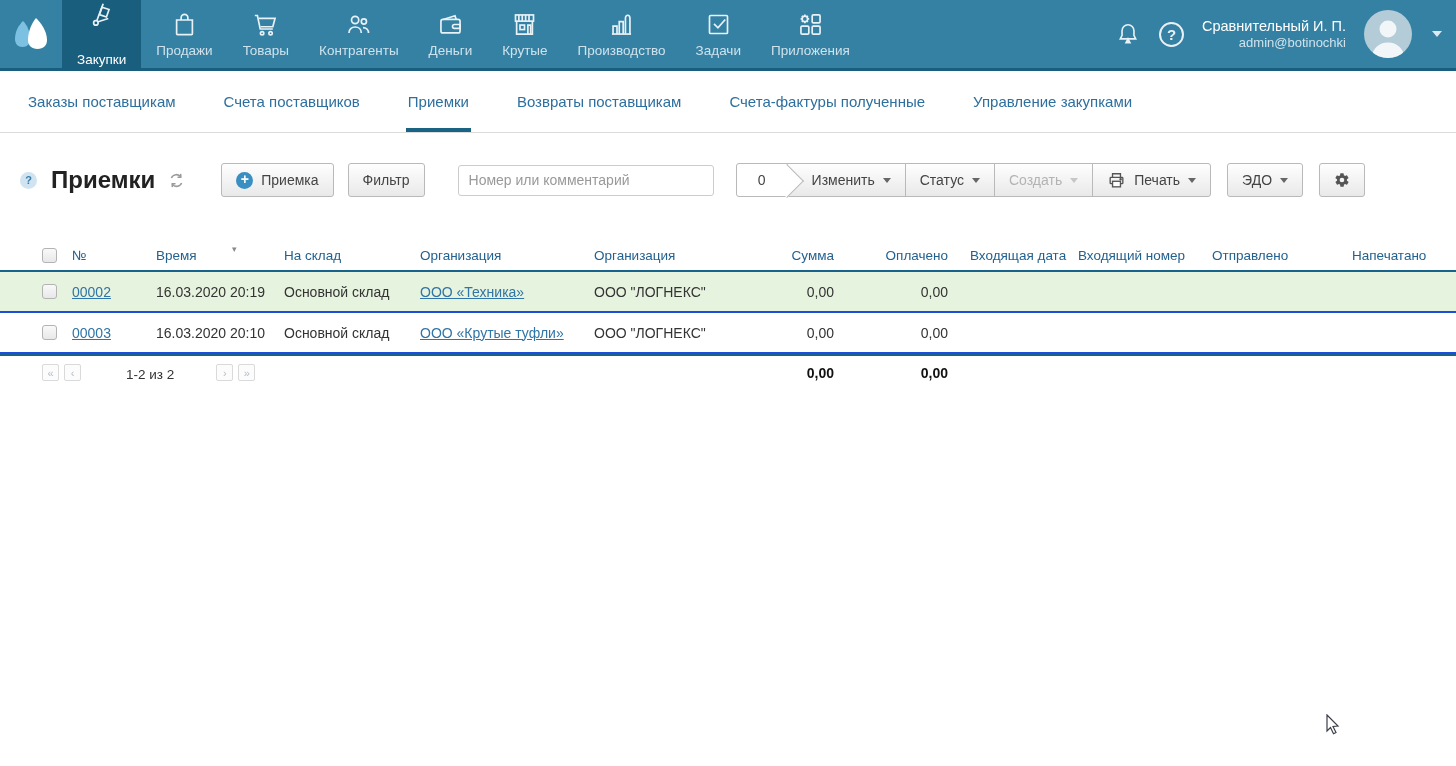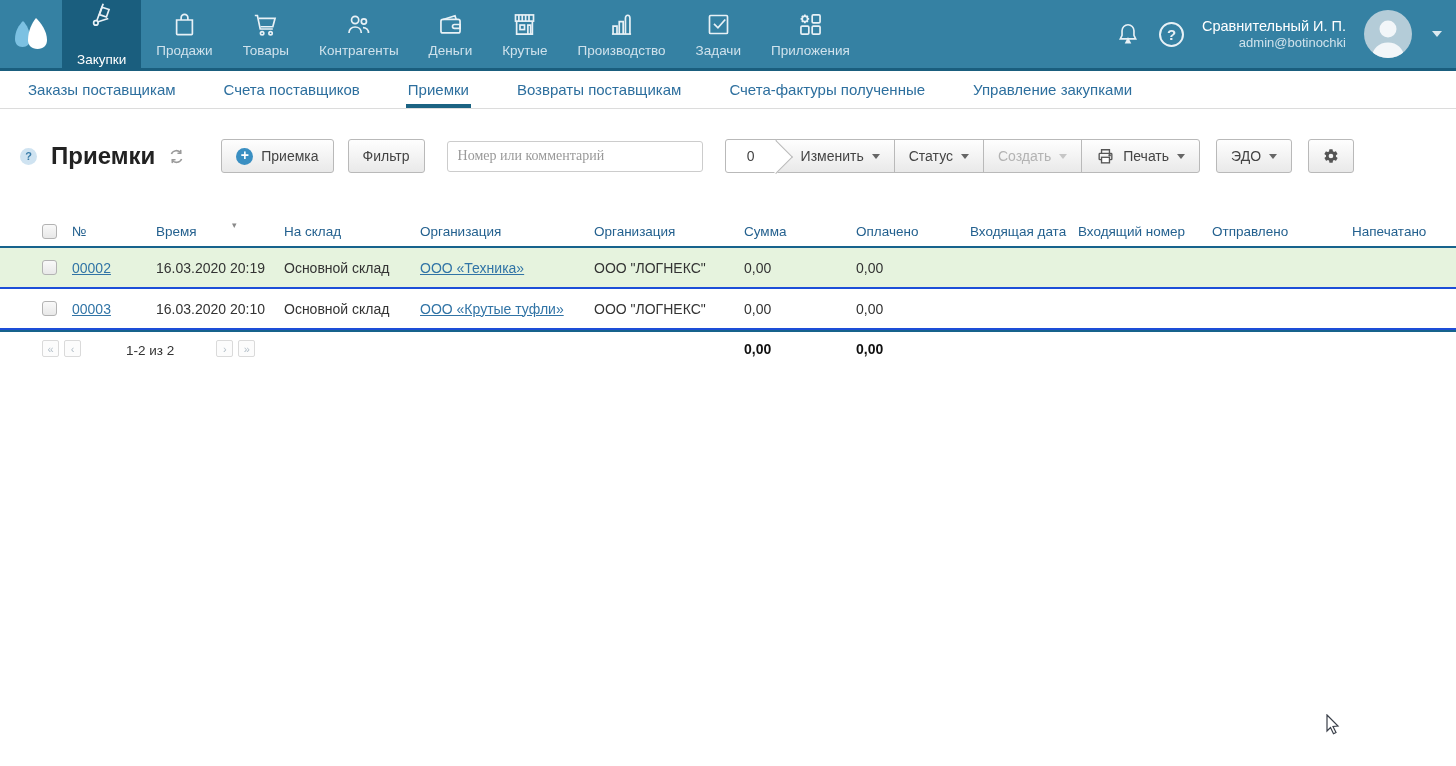--- a/index.html
+++ b/index.html
@@ -20,63 +20,63 @@
     color:#e8f1f6; font-size:15px; font-weight:bold; display:flex; align-items:center; justify-content:center; }
   .user-block { text-align:right; line-height:1.25; cursor:pointer; }
   .user-name { color:#fff; font-size:14.5px; }
   .user-email { color:#cfe2ec; font-size:13px; }
   .avatar { width:48px; height:48px; border-radius:50%; background:#b4ccd8; overflow:hidden;
     display:flex; align-items:flex-end; justify-content:center; cursor:pointer; }
   .avatar-caret { width:0; height:0; border-left:5px solid transparent; border-right:5px solid transparent;
     border-top:6px solid #dce9f0; margin-left:2px; cursor:pointer; }
 
   
-  .tabbar { height:38px; border-bottom:1px solid #dcdcdc; display:flex; align-items:stretch; padding-left:4px; }
+  .tabbar { height:62px; border-bottom:1px solid #dcdcdc; display:flex; align-items:stretch; padding-left:4px; }
   .tab { display:flex; align-items:center; padding:0 24px; color:#2d6f9e; font-size:15px;
     cursor:pointer; position:relative; }
   .tab.active::after { content:''; position:absolute; left:22px; right:22px; bottom:0;
     height:4px; background:#1b6383; }
 
   
   .toolbar { display:flex; align-items:center; margin:28px 0 0 20px; height:38px; }
   .title-help { width:17px; height:17px; border-radius:50%; background:#cfe3f1; color:#3a7ca8;
     font-size:11px; font-weight:bold; display:flex; align-items:center; justify-content:center; cursor:pointer; }
   .page-title { font-size:24px; font-weight:bold; color:#222; margin-left:14px; }
   .refresh { margin-left:13px; cursor:pointer; display:flex; }
   .btn { height:34px; padding:0 14px; font-size:14px; color:#444;
     background:linear-gradient(#fefefe,#e9e9e9); border:1px solid #b9b9b9; border-radius:3px;
     display:inline-flex; align-items:center; cursor:pointer; white-space:nowrap; }
   .btn .caret { width:0; height:0; border-left:4px solid transparent; border-right:4px solid transparent;
     border-top:5px solid #666; margin-left:8px; }
   .btn.disabled { color:#b3b3b3; cursor:default; }
   .btn.disabled .caret { border-top-color:#c6c6c6; }
   .plus-circle { width:17px; height:17px; border-radius:50%; background:#3a8fc2; color:#fff;
     font-size:14px; font-weight:bold; line-height:15px; text-align:center; margin-right:8px; }
-  .search-input { height:31px; width:256px; margin-left:22px; border:1px solid #ccc; border-radius:3px;
-    padding:0 10px; font-size:14px; color:#333; font-family:Liberation Serif, serif; }
+  .search-input { height:31px; width:256px; margin-left:33px; border:1px solid #ccc; border-radius:3px;
+    padding:0 10px; font-size:14px; color:#333; font-family:Liberation Sans, sans-serif; }
   .search-input::placeholder { color:#999; }
   .btn-group { display:flex; margin-left:22px; }
   .btn-group .btn { border-radius:0; margin-left:-1px; }
   .btn-group .btn:first-child { margin-left:0; border-radius:3px 0 0 3px; }
   .btn-group .btn:last-child { border-radius:0 3px 3px 0; }
   .count-box { width:52px; background:#fff; justify-content:center; position:relative; overflow:visible; z-index:2; cursor:default; }
   .count-box::after { content:''; position:absolute; right:-12px; top:4.5px; width:23px; height:23px;
     background:#fff; border-top:1px solid #b9b9b9; border-right:1px solid #b9b9b9; transform:rotate(45deg); }
   .count-box span { position:relative; z-index:3; }
   .pad-left { padding-left:24px; }
   .printer-ic { margin-right:8px; display:flex; }
   .gear-btn { margin-left:16px; width:46px; justify-content:center; }
   .ml16 { margin-left:16px; } .ml14 { margin-left:14px; } .ml36 { margin-left:36px; }
 
   
   .grid { --cols:64px 84px 128px 136px 174px 150px 112px 114px 108px 134px 140px 1fr; }
   .thead, .trow, .tfoot { display:grid; grid-template-columns:var(--cols); align-items:center; }
   .thead { margin-top:41px; height:32px; border-bottom:2px solid #17638c; }
   .th { font-size:13.5px; color:#24618f; padding:0 8px; white-space:nowrap; position:relative; }
-  .th.right, .td.right { padding-right:14px; }
+  .th.right, .td.right { text-align:right; padding-right:14px; }
   .sort-ic { position:absolute; top:-4px; left:84px; font-size:9px; color:#8a8a8a; }
   .trow { height:41px; border-bottom:2px solid #1d4ed8; }
   .trow.hl { background:#e6f3de; }
   .td { font-size:14px; color:#333; padding:0 8px; white-space:nowrap; overflow:hidden; }
   .td a { color:#3174a6; text-decoration:underline; cursor:pointer; }
   .cb-cell { padding-left:42px; }
   .checkbox { width:15px; height:15px; border:1px solid #b3b3b3; border-radius:3px;
     background:linear-gradient(#f9f9f9,#e8e8e8); cursor:pointer; display:block; }
   .tfoot { height:35px; border-top:2px solid #17638c; }
   .pager { grid-column:1 / span 6; display:flex; align-items:center; padding-left:42px; }

